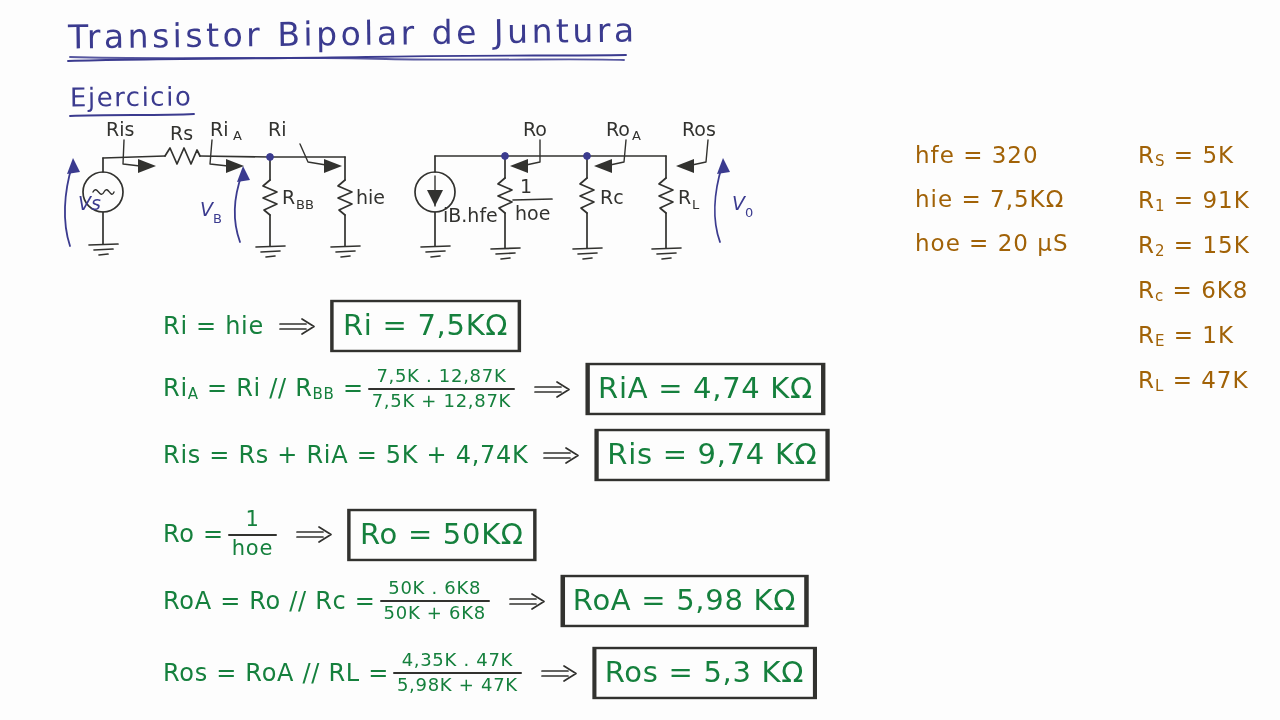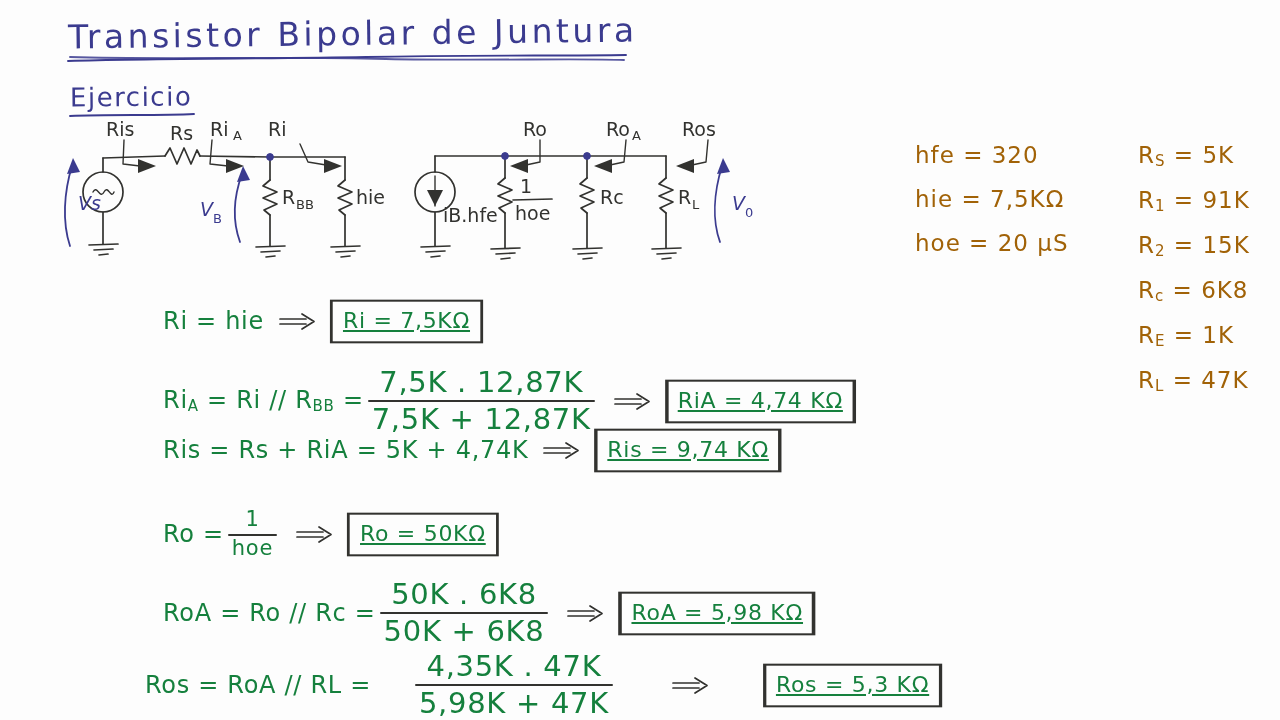--- a/index.html
+++ b/index.html
@@ -117,23 +117,22 @@
     margin: 0 14px;
     flex: none;
   }
   .arrow-imp svg { display: block; }
 
   
   .boxed {
     position: relative;
     display: inline-block;
     padding: 5px 10px 6px 11px;
-    font-size: 22px;
+    font-size: 29px;
     letter-spacing: 0.7px;
-    text-decoration: underline;
   }
   .boxed .box-svg {
     position: absolute;
     left: -3px; top: -4px;
     width: calc(100% + 7px);
     height: calc(100% + 9px);
     pointer-events: none;
   }
   .boxed .box-svg rect {
     fill: none; stroke: #32322f; stroke-width: 1.8;
@@ -142,40 +141,40 @@
   
   .frac {
     display: inline-flex;
     flex-direction: column;
     align-items: center;
     vertical-align: middle;
     margin: 0 4px;
     line-height: 1.12;
   }
   .frac .num, .frac .den {
-    font-size: 29px;
+    font-size: 18px;
     letter-spacing: 0.7px;
     padding: 0 4px;
   }
   .frac .bar {
     width: 100%;
     height: 2px;
     background: #32322f;
     margin: 2px 0 1px;
     border-radius: 1px;
   }
   .frac-small .num, .frac-small .den { font-size: 21px; }
 
   
   #row-ri    { left: 163px; top: 303px; }
   #row-ria   { left: 163px; top: 366px; }
   #row-ris   { left: 163px; top: 432px; }
   #row-ro    { left: 163px; top: 508px; }
   #row-roa   { left: 163px; top: 578px; }
-  #row-ros   { left: 145px; top: 650px; gap: 40px; }
+  #row-ros   { left: 163px; top: 650px; }
 </style>
 </head>
 <body>
 
 <div class="board">
 
   <div class="abs hand ink-blue" id="title-text">Transistor   Bipolar   de   Juntura</div>
   <svg class="abs ul-svg" id="title-underline" viewBox="0 0 562 9">
     <path d="M2,7 C90,4 200,5 300,3 C400,1 500,2 560,1"></path>
     <path d="M4,3 C100,6 210,2 320,5 C420,7 510,4 558,6" opacity="0.85"></path>

